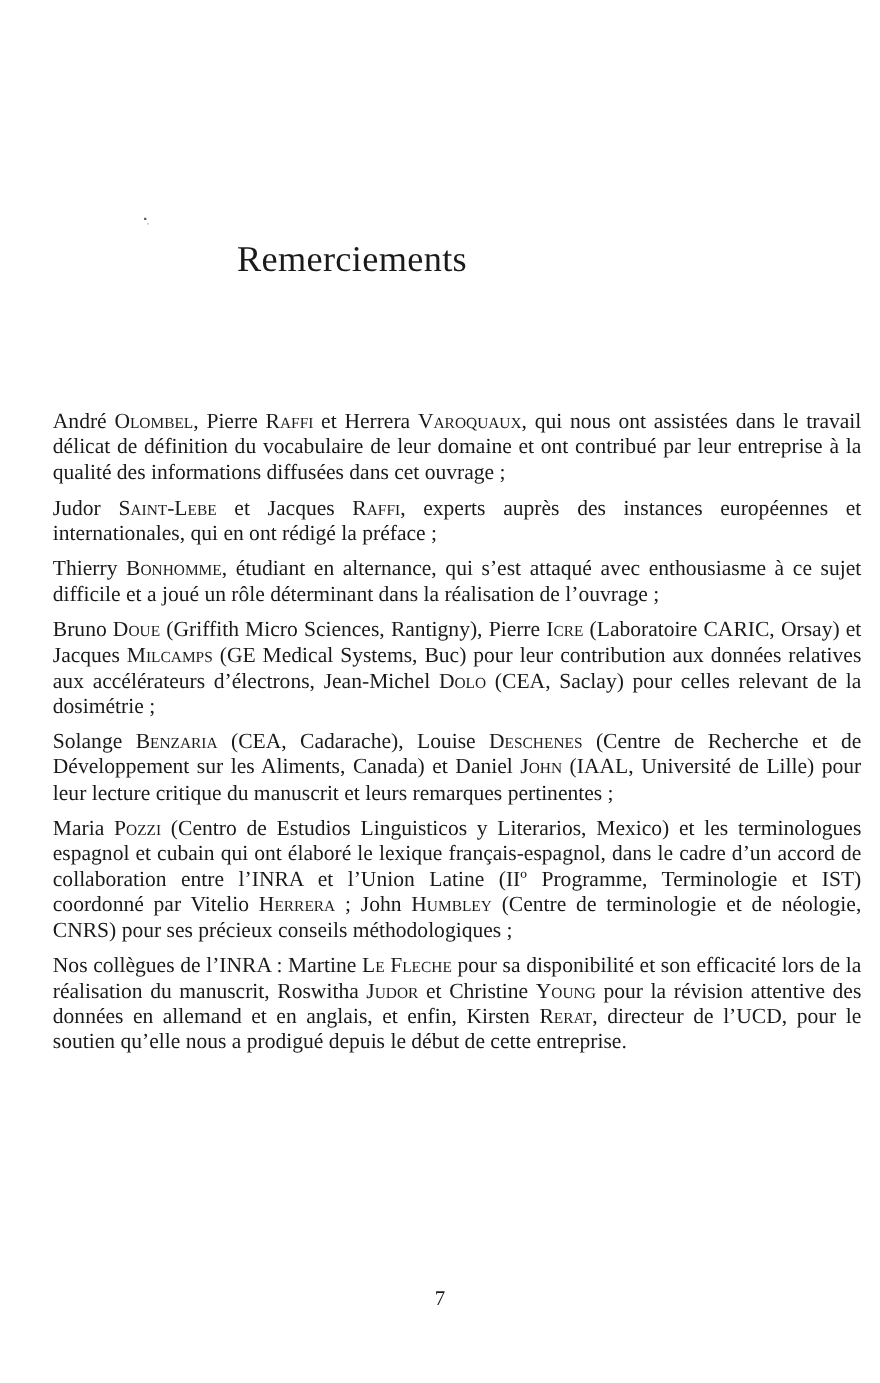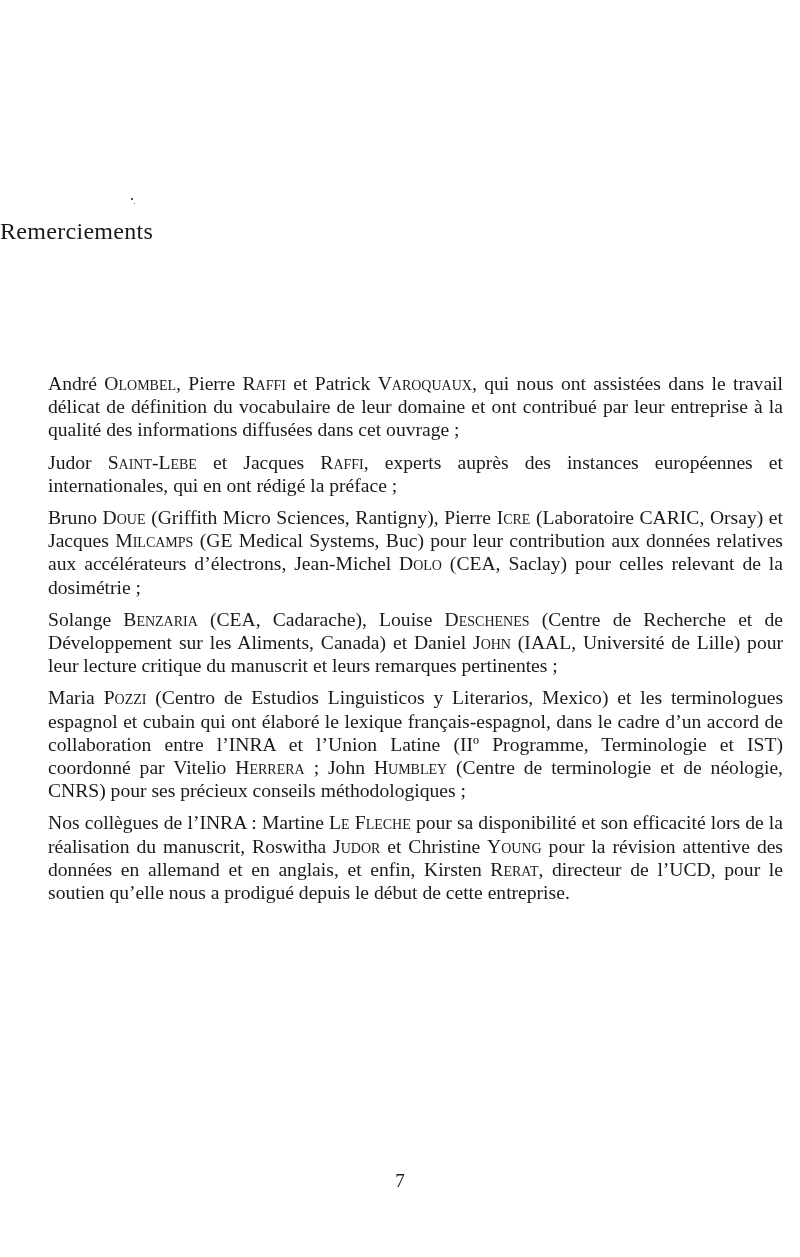--- a/index.html
+++ b/index.html
@@ -5,42 +5,43 @@
   html, body { margin: 0; padding: 0; background: #ffffff; }
   body {
     width: 800px; height: 1257px; position: relative; overflow: hidden;
     font-family: "Liberation Serif", "DejaVu Serif", serif;
     color: #1a1a1a;
   }
   .speck { position: absolute; left: 131px; top: 198px; width: 2px; height: 2px; background: #555; }
   .speck2 { position: absolute; left: 134px; top: 203px; width: 1px; height: 1px; background: #777; }
   h1 {
     position: absolute; top: 218px; left: 0; width: 640px; margin: 0;
-    text-align: left; font-weight: normal; font-size: 24px; letter-spacing: 0.3px;
+    text-align: center; font-weight: normal; font-size: 33px; letter-spacing: 0.3px;
   }
   .text {
     position: absolute; left: 48px; top: 372px; width: 735px;
     font-size: 19.6px; line-height: 23.2px; text-align: justify;
   }
   .text p { margin: 0 0 9px 0; }
   .sc { font-variant: small-caps; }
   .folio {
     position: absolute; top: 1170px; left: 0; width: 800px; text-align: center; font-size: 19px;
   }
 </style>
 </head>
 <body>
 
 <div class="speck"></div>
 <div class="speck2"></div>
 
 <h1>Remerciements</h1>
 
 <div class="text" id="body-text">
-    <p><span>André </span><span class="sc">Olombel</span><span>, Pierre </span><span class="sc">Raffi</span><span> et Patrick </span><span class="sc">Varoquaux</span><span>, qui nous ont assistées dans le travail délicat de définition du vocabulaire de leur domaine et ont contribué par leur entreprise à la qualité des informations diffusées dans cet ouvrage ;</span></p>
+    <p><span>André </span><span class="sc">Olombel</span><span>, Pierre </span><span class="sc">Raffi</span><span> et Herrera </span><span class="sc">Varoquaux</span><span>, qui nous ont assistées dans le travail délicat de définition du vocabulaire de leur domaine et ont contribué par leur entreprise à la qualité des informations diffusées dans cet ouvrage ;</span></p>
     <p><span>Judor </span><span class="sc">Saint-Lebe</span><span> et Jacques </span><span class="sc">Raffi</span><span>, experts auprès des instances européennes et internationales, qui en ont rédigé la préface ;</span></p>
+    <p><span>Thierry </span><span class="sc">Bonhomme</span><span>, étudiant en alternance, qui s’est attaqué avec enthousiasme à ce sujet difficile et a joué un rôle déterminant dans la réalisation de l’ouvrage ;</span></p>
     <p><span>Bruno </span><span class="sc">Doue</span><span> (Griffith Micro Sciences, Rantigny), Pierre </span><span class="sc">Icre</span><span> (Laboratoire CARIC, Orsay) et Jacques </span><span class="sc">Milcamps</span><span> (GE Medical Systems, Buc) pour leur contribution aux données relatives aux accélérateurs d’électrons, Jean-Michel </span><span class="sc">Dolo</span><span> (CEA, Saclay) pour celles relevant de la dosimétrie ;</span></p>
     <p><span>Solange </span><span class="sc">Benzaria</span><span> (CEA, Cadarache), Louise </span><span class="sc">Deschenes</span><span> (Centre de Recherche et de Développement sur les Aliments, Canada) et Daniel </span><span class="sc">John</span><span> (IAAL, Université de Lille) pour leur lecture critique du manuscrit et leurs remarques pertinentes ;</span></p>
     <p><span>Maria </span><span class="sc">Pozzi</span><span> (Centro de Estudios Linguisticos y Literarios, Mexico) et les terminologues espagnol et cubain qui ont élaboré le lexique français-espagnol, dans le cadre d’un accord de collaboration entre l’INRA et l’Union Latine (IIº Programme, Terminologie et IST) coordonné par Vitelio </span><span class="sc">Herrera</span><span> ; John </span><span class="sc">Humbley</span><span> (Centre de terminologie et de néologie, CNRS) pour ses précieux conseils méthodologiques ;</span></p>
     <p><span>Nos collègues de l’INRA : Martine </span><span class="sc">Le Fleche</span><span> pour sa disponibilité et son efficacité lors de la réalisation du manuscrit, Roswitha </span><span class="sc">Judor</span><span> et Christine </span><span class="sc">Young</span><span> pour la révision attentive des données en allemand et en anglais, et enfin, Kirsten </span><span class="sc">Rerat</span><span>, directeur de l’UCD, pour le soutien qu’elle nous a prodigué depuis le début de cette entreprise.</span></p>
   </div>
 
 <div class="folio">7</div>
 
 </body></html>

